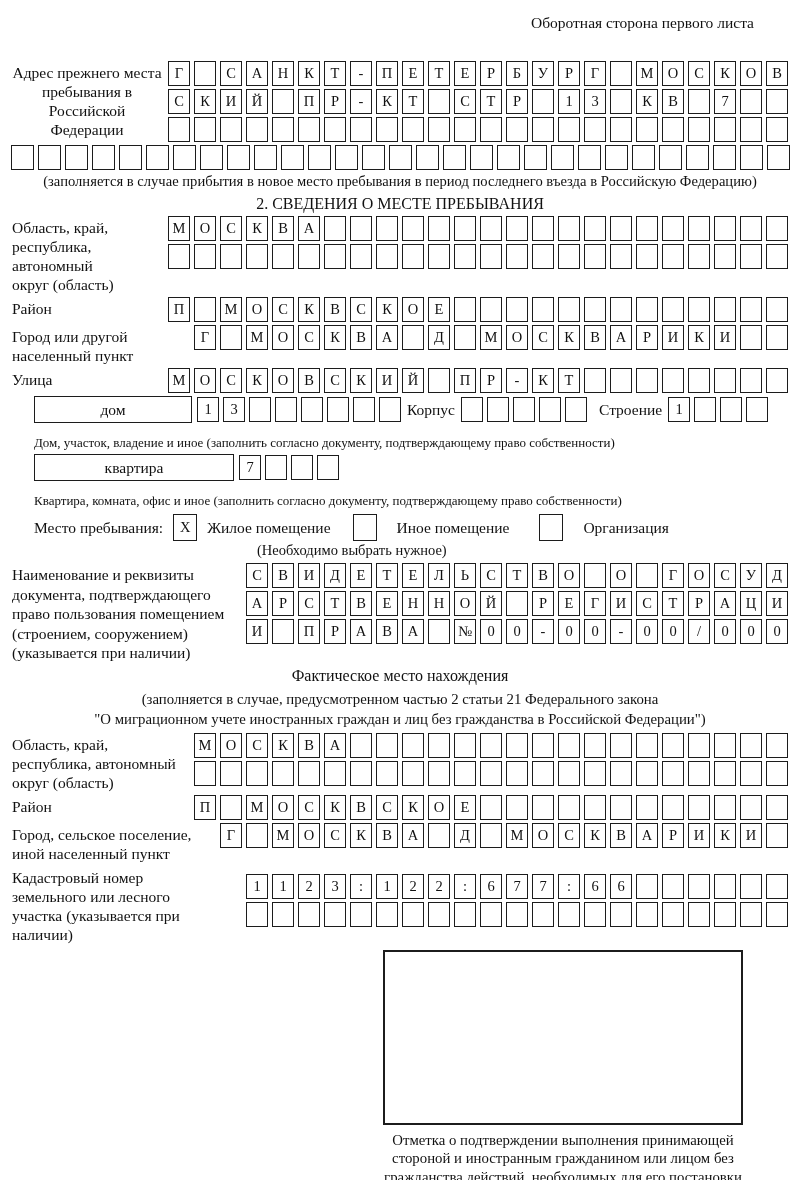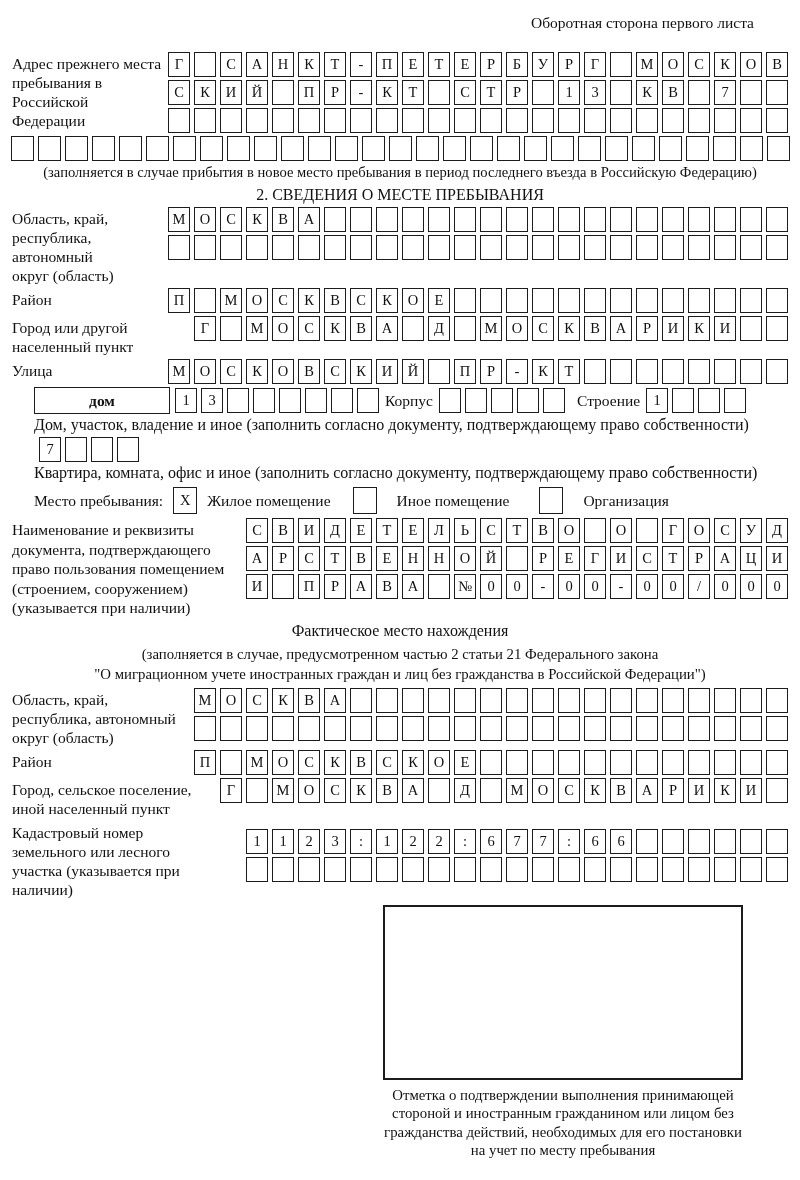--- a/index.html
+++ b/index.html
@@ -21,39 +21,39 @@
     display:flex; align-items:center; justify-content:center;
     font-size:14.5px; line-height:1;
   }
   .fullrow .cell { width:23px; }
 
   .field { display:flex; align-items:flex-start; }
   .field-label { flex:0 0 auto; font-size:15.5px; line-height:19px; padding-top:2px; }
   .boxcol { flex:1 1 auto; display:flex; flex-direction:column; gap:3px; align-items:flex-end; }
   .boxcol .boxrow { justify-content:flex-end; }
 
-  .addr-block { display:flex; margin-top:20px; }
+  .addr-block { display:flex; margin-top:29px;text-align:center; }
   .addr-label { width:150px; }
 
   .note-center { text-align:center; font-size:14.6px; margin-top:3px; }
   .heading { text-align:center; font-weight:normal; font-size:16px; margin-top:5px; margin-bottom:3px; }
 
   .sec { margin-top:2px; }
   .lbl-narrow { width:118px; }
 
   .domrow { display:flex; align-items:center; margin-top:3px; padding-left:22px; }
   .widebox {
     border:1.7px solid #1c1c1c; height:27px;
     display:flex; align-items:center; justify-content:center;
     font-size:15.5px;
   }
-  .widebox.dom { width:136px;font-weight:bold; }
+  .widebox.dom { width:158px; }
   .widebox.kv  { width:200px; }
   .inline-lbl { font-size:15.5px; padding:0 6px; }
-  .caption-left { font-size:16px; margin-top:2px; padding-left:22px; }
+  .caption-left { font-size:13px; margin-top:12px; padding-left:22px; }
 
   .mesto-row { display:flex; align-items:center; margin-top:5px; padding-left:22px; }
   .mesto-row .cell { width:24px; height:27px; margin:0 10px; }
   .mesto-note { font-size:14.5px; margin-left:245px; margin-top:1px; }
 
   .doc-field { margin-top:4px; }
   .doc-field .field-label { width:222px; line-height:19.5px; }
 
   .pre-line { white-space:pre-line; }
   .law-note { text-align:center; font-size:14.8px; line-height:20px; margin-top:4px; }
@@ -364,38 +364,40 @@
     <div class="boxrow">
         <span class="cell">1</span>
         <span class="cell"></span>
         <span class="cell"></span>
         <span class="cell"></span>
       </div>
   </div>
   <div class="caption-left">Дом, участок, владение и иное (заполнить согласно документу, подтверждающему право собственности)</div>
 
   <div class="domrow">
+    <div class="widebox kv">квартира</div>
     <div class="boxrow" style="margin-left:5px;">
         <span class="cell">7</span>
         <span class="cell"></span>
         <span class="cell"></span>
         <span class="cell"></span>
       </div>
   </div>
   <div class="caption-left">Квартира, комната, офис и иное (заполнить согласно документу, подтверждающему право собственности)</div>
 
   <div class="mesto-row">
     <span style="font-size:15.5px;">Место пребывания:</span>
     <span class="cell">X</span>
     <span style="font-size:15.5px;">Жилое помещение</span>
     <span class="cell" style="margin-left:22px;"></span>
     <span style="font-size:15.5px;margin-left:10px;">Иное помещение</span>
     <span class="cell" style="margin-left:30px;"></span>
     <span style="font-size:15.5px;margin-left:10px;">Организация</span>
   </div>
+  <div class="mesto-note">(Необходимо выбрать нужное)</div>
 
   <div class="field doc-field">
     <div class="field-label" style="width:222px;">Наименование и реквизиты документа, подтверждающего право пользования помещением (строением, сооружением) (указывается при наличии)</div>
     <div class="boxcol">
       <div class="boxrow">
           <span class="cell">С</span>
           <span class="cell">В</span>
           <span class="cell">И</span>
           <span class="cell">Д</span>
           <span class="cell">Е</span>

